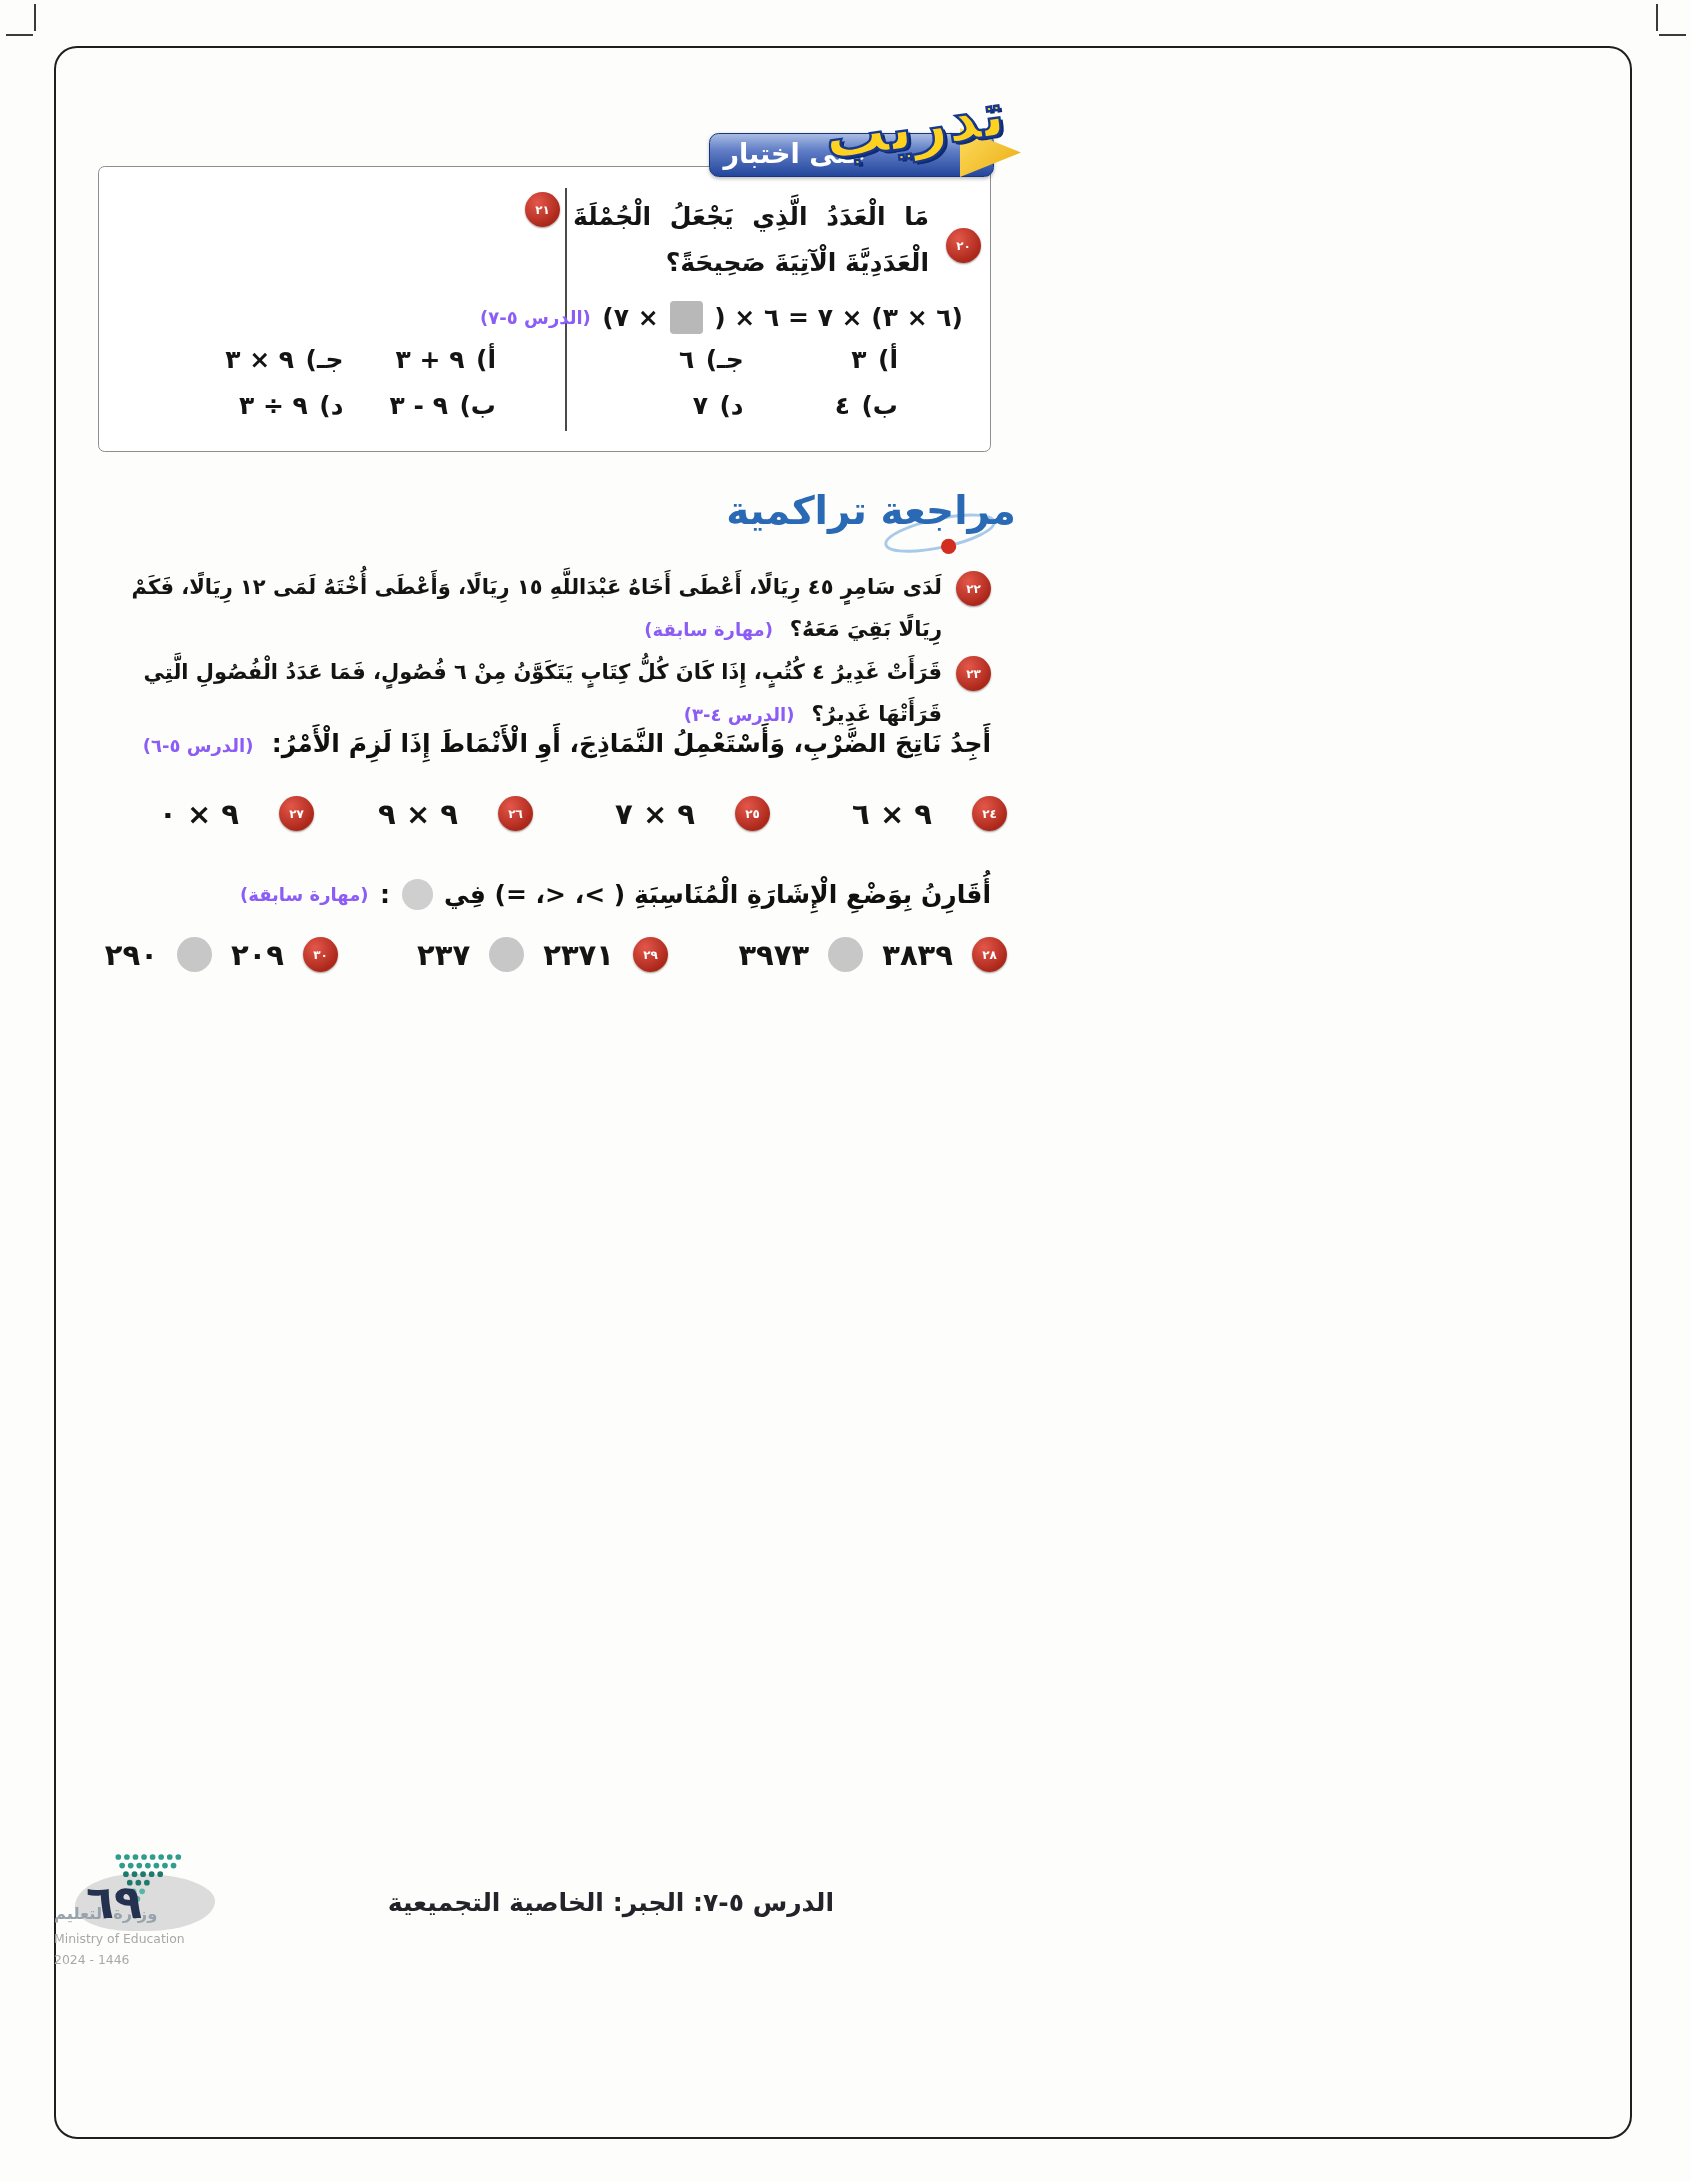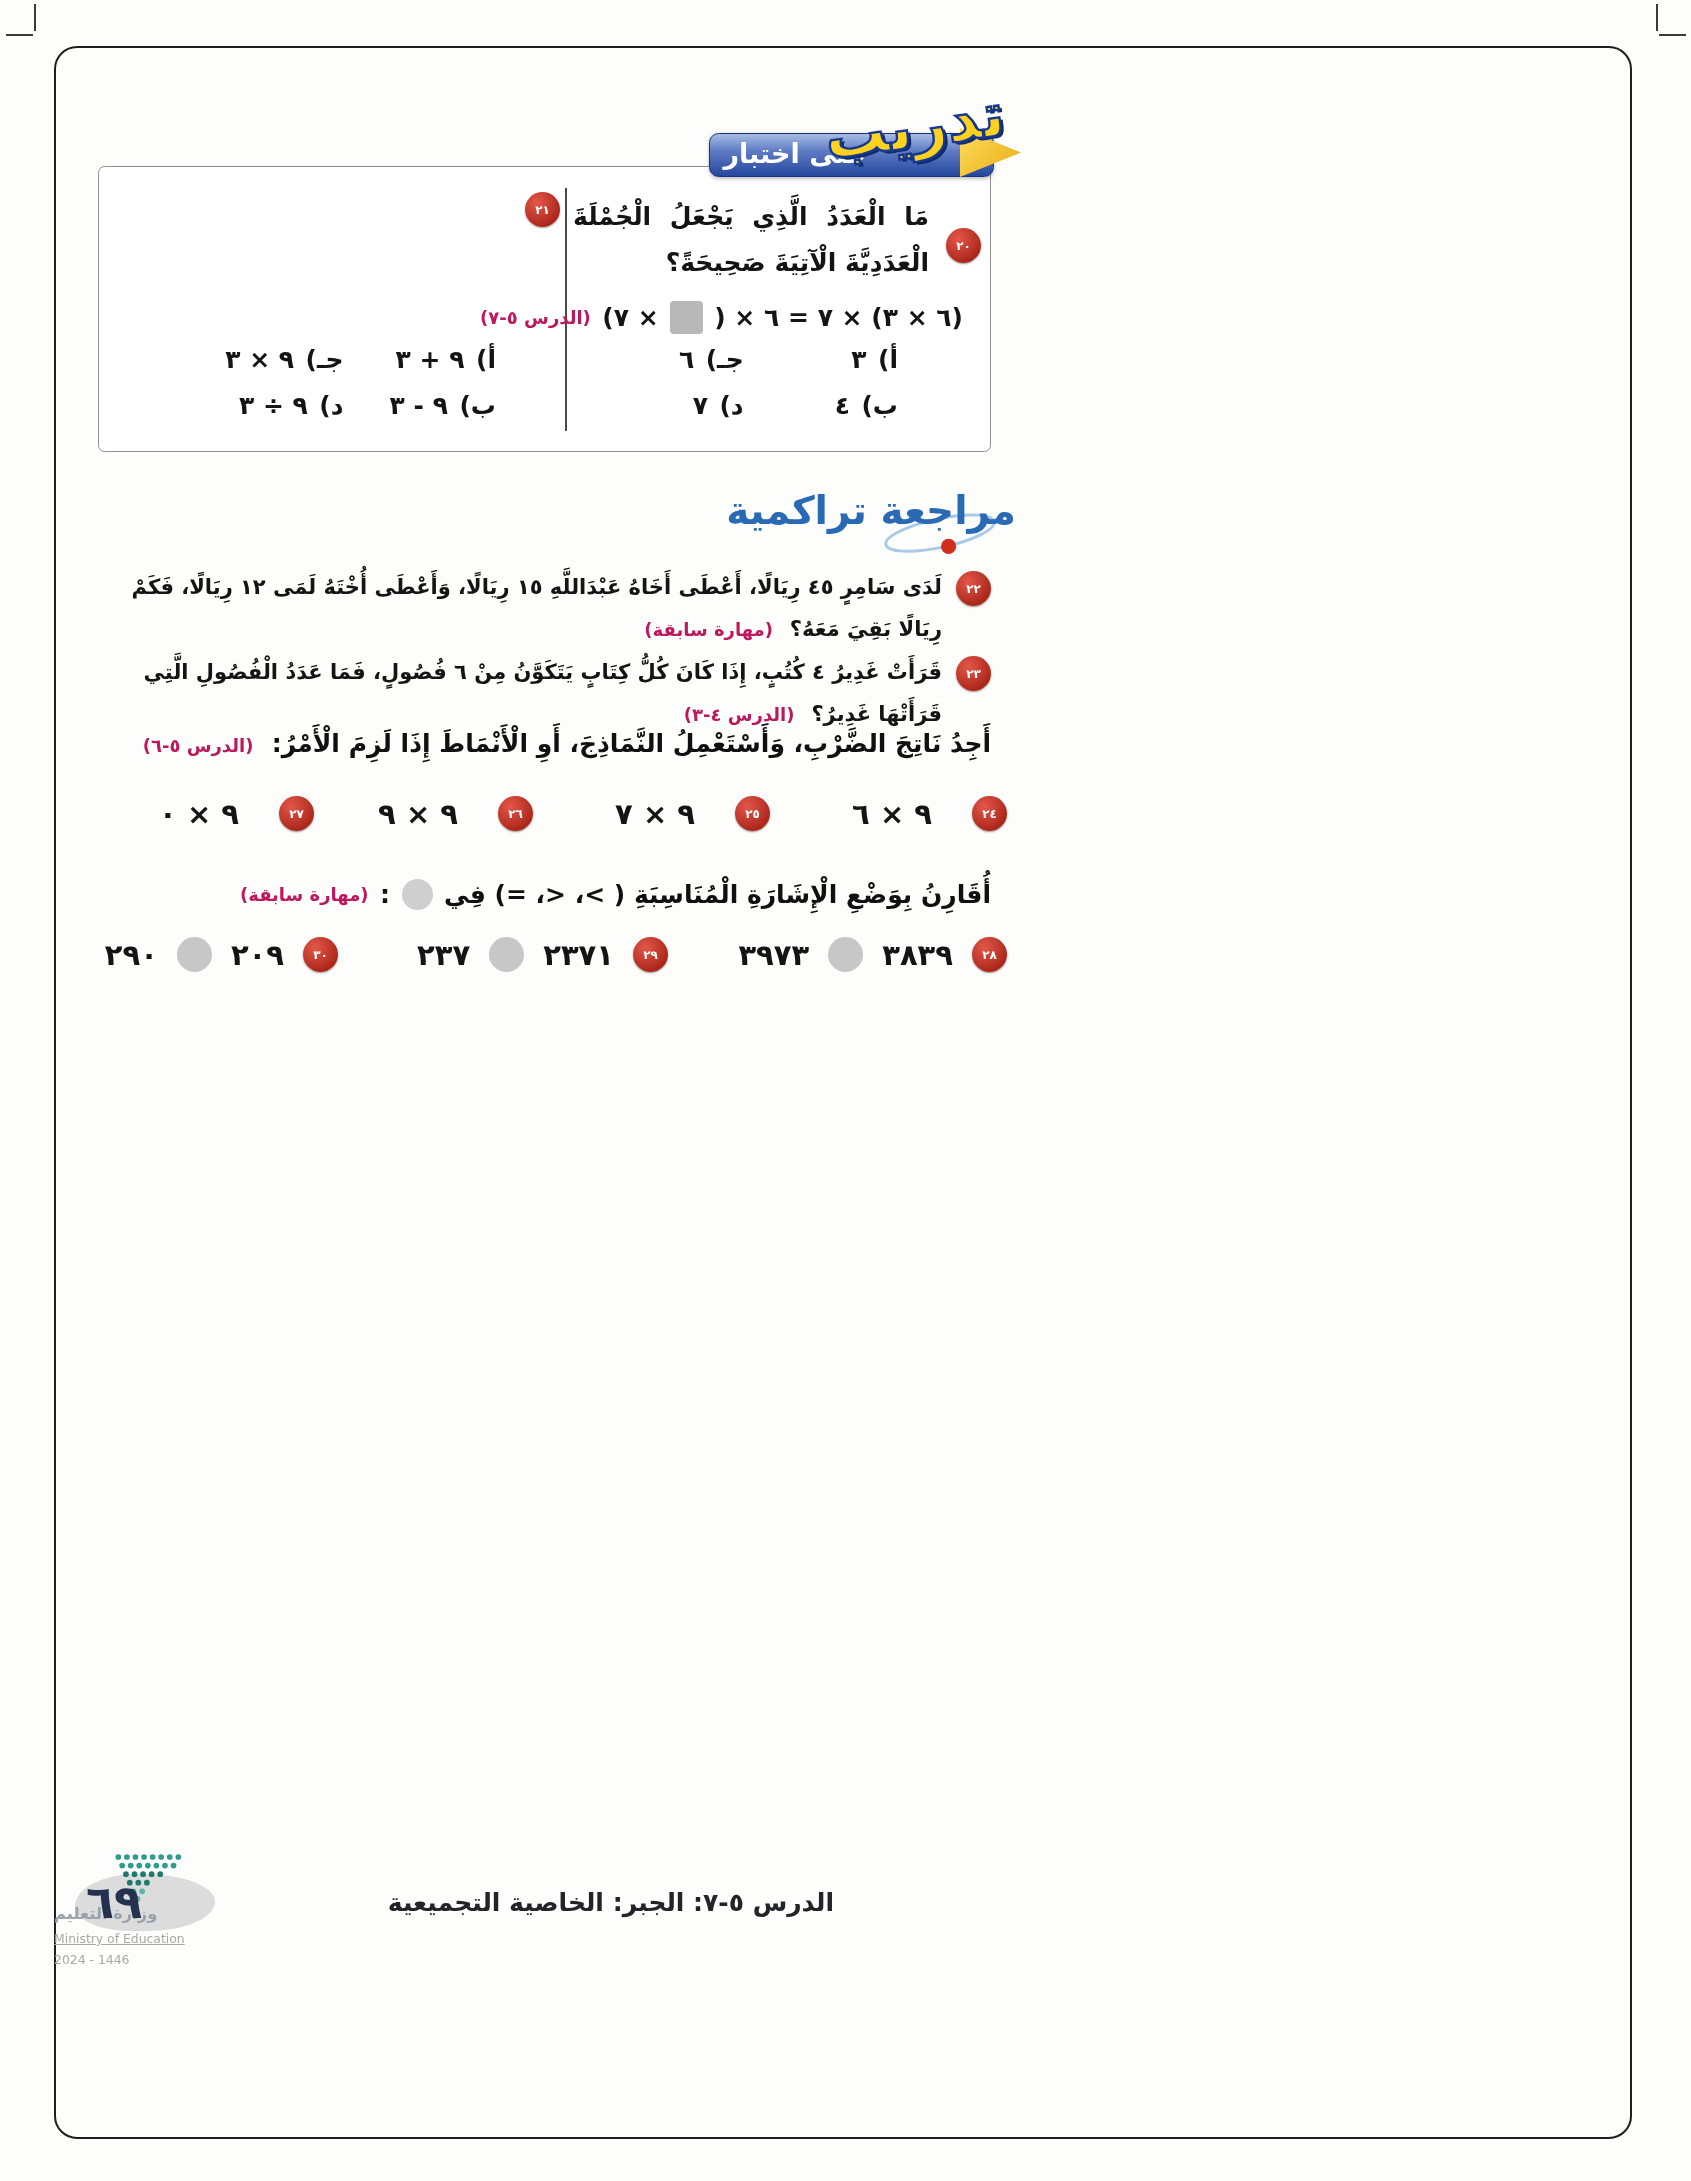--- a/index.html
+++ b/index.html
@@ -32,21 +32,21 @@
   .qbox { position:absolute; left:98px; top:166px; width:893px; height:286px;
       background:#fff; border:1.9px solid #8f8f8f; border-radius:6.7px; }
   .qbox .divider { position:absolute; left:466px; top:21px; width:1.9px; height:243px; background:#4a4a4a; }
 
   .badge { width:35px; height:35px; border-radius:50%;
       background:radial-gradient(circle at 35% 30%, #e3574a, #ab271a 72%);
       color:#fff; display:flex; align-items:center; justify-content:center;
       font-size:12px; font-weight:700; box-shadow:0 1px 1.9px rgba(0,0,0,.4); flex:0 0 auto; }
 
   .qtext { color:#141414; font-size:25px; line-height:46px; font-weight:700; text-align:justify; }
-  .ref { color:#be185d; font-size:18px; font-weight:700; }
+  .ref { color:#8b5cf6; font-size:18px; font-weight:700; }
   .ref-inline { margin-inline-start:9.6px; }
 
   .badge-q20 { position:absolute; right:9px; top:25px;margin-top:36px; }
   .q20-text  { position:absolute; right:61px; top:27px; width:356px; }
   .equation-row { position:absolute; right:27px; top:134px; display:flex; direction:rtl;
       align-items:center; gap:11.5px; font-size:25px; font-weight:700; color:#141414; white-space:nowrap; }
   .blank-sq { display:inline-block; width:32.5px; height:32.5px; background:#b8b8b8; border-radius:3.8px; }
   .choices-q20 { position:absolute; right:92px; top:178px; display:grid; direction:rtl;
       grid-template-columns:max-content max-content; column-gap:91px; row-gap:17px; }
   .choice { display:flex; direction:rtl; gap:11.5px; align-items:baseline;
@@ -81,21 +81,21 @@
   
   .footer-title { position:absolute; right:858px; top:1888px; font-size:25px; font-weight:800;
       color:#23232a; white-space:nowrap; }
   .swoosh { position:absolute; left:75px; top:1874px; width:140px; height:57px;
       background:#dcdcdc; border-radius:50% 60% 55% 45% / 65% 55% 60% 50%; z-index:0; }
   .page-num { position:absolute; left:86px; top:1875px; font-size:46px; font-weight:800;
       color:#24324f; z-index:3; }
   .ministry-logo { position:absolute; left:105px; top:1851px; z-index:2; }
   .ministry-ar { position:absolute; left:54px; top:1904px; font-size:16.3px; font-weight:700;
       color:#98a3ad; z-index:1; white-space:nowrap; }
-  .ministry-en { position:absolute; left:54px; top:1931px; font-size:12.4px; color:#a8a8a8;text-decoration:underline; }
+  .ministry-en { position:absolute; left:54px; top:1931px; font-size:12.4px; color:#a8a8a8; }
   .edition { position:absolute; left:54px; top:1952px; font-size:12.4px; color:#a8a8a8; }
 </style>
 </head>
 <body>
 
 <div class="page">
 
   <div class="crop" style="left:34px;top:3.8px;width:1.9px;height:27px;"></div>
   <div class="crop" style="left:5.7px;top:34px;width:27px;height:1.9px;"></div>
   <div class="crop" style="left:1656px;top:3.8px;width:1.9px;height:27px;"></div>

